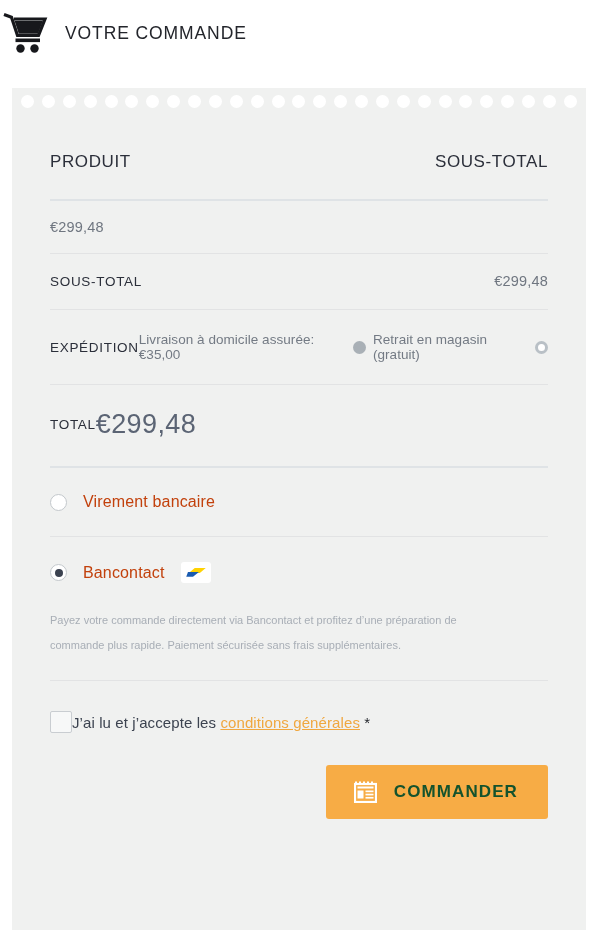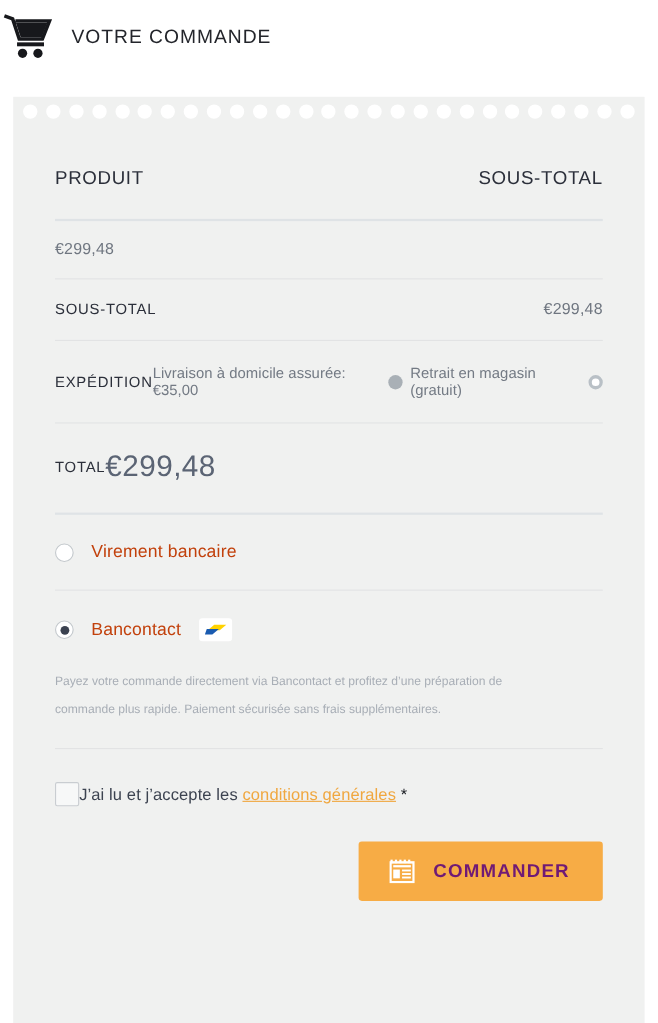--- a/index.html
+++ b/index.html
@@ -277,21 +277,21 @@
     background: #f7ac45;
     border: none;
     border-radius: 3px;
     padding: 16px 30px 16px 28px;
     cursor: pointer;
     font-family: "Liberation Sans", sans-serif;
   }
   .order-btn-label {
     font-size: 17px;
     font-weight: 700;
-    color: #701a75;
+    color: #14532d;
     letter-spacing: 1.1px;
   }
   .order-icon {
     width: 23px;
     height: 22px;
     display: block;
     flex: 0 0 23px;
   }
 </style>
 </head>

